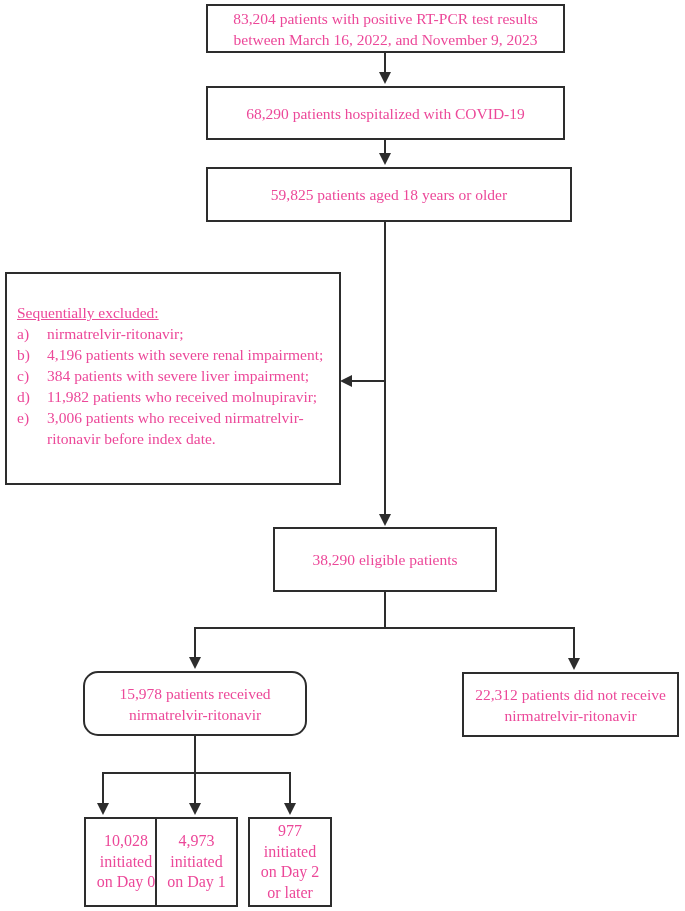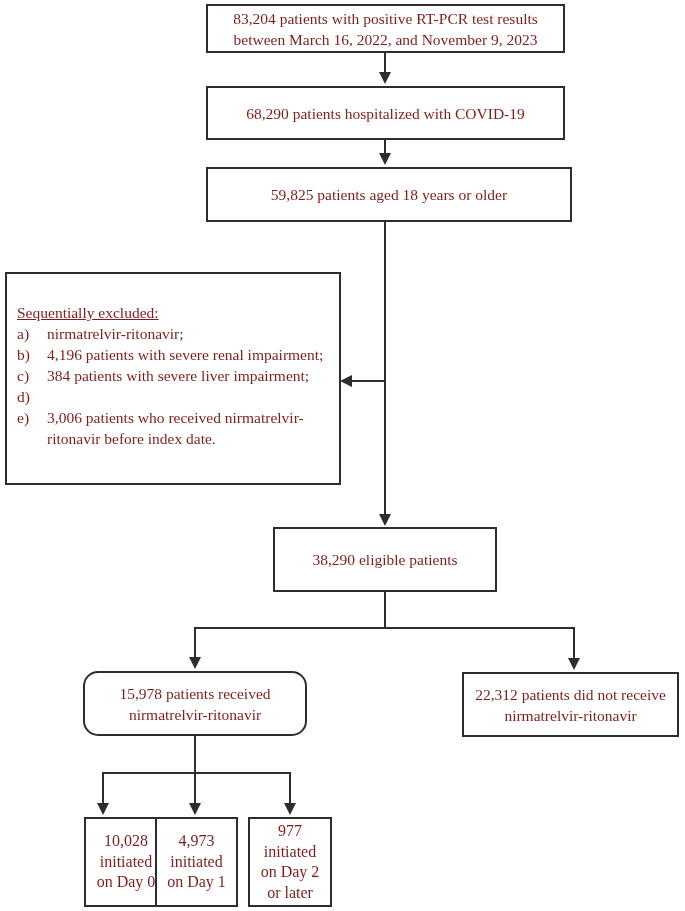--- a/index.html
+++ b/index.html
@@ -6,21 +6,21 @@
     margin: 0;
     padding: 0;
     background: #ffffff;
   }
   .canvas {
     position: relative;
     width: 685px;
     height: 911px;
     background: #ffffff;
     font-family: "Liberation Serif", "DejaVu Serif", serif;
-    color: #7f1d1d;
+    color: #ec4899;
     overflow: hidden;
   }
   .box {
     position: absolute;
     box-sizing: border-box;
     border: 2px solid #2d2d2d;
     background: #ffffff;
     display: flex;
     flex-direction: column;
     justify-content: center;
@@ -134,20 +134,23 @@
       </div>
     </div>
     <div class="excl-item">
       <div class="excl-label">c)</div>
       <div class="excl-text">
         <div class="line">384 patients with severe liver impairment;</div>
       </div>
     </div>
     <div class="excl-item">
       <div class="excl-label">d)</div>
+      <div class="excl-text">
+        <div class="line">11,982 patients who received molnupiravir;</div>
+      </div>
     </div>
     <div class="excl-item">
       <div class="excl-label">e)</div>
       <div class="excl-text">
         <div class="line">3,006 patients who received nirmatrelvir-</div>
         <div class="line">ritonavir before index date.</div>
       </div>
     </div>
   </div>
 

